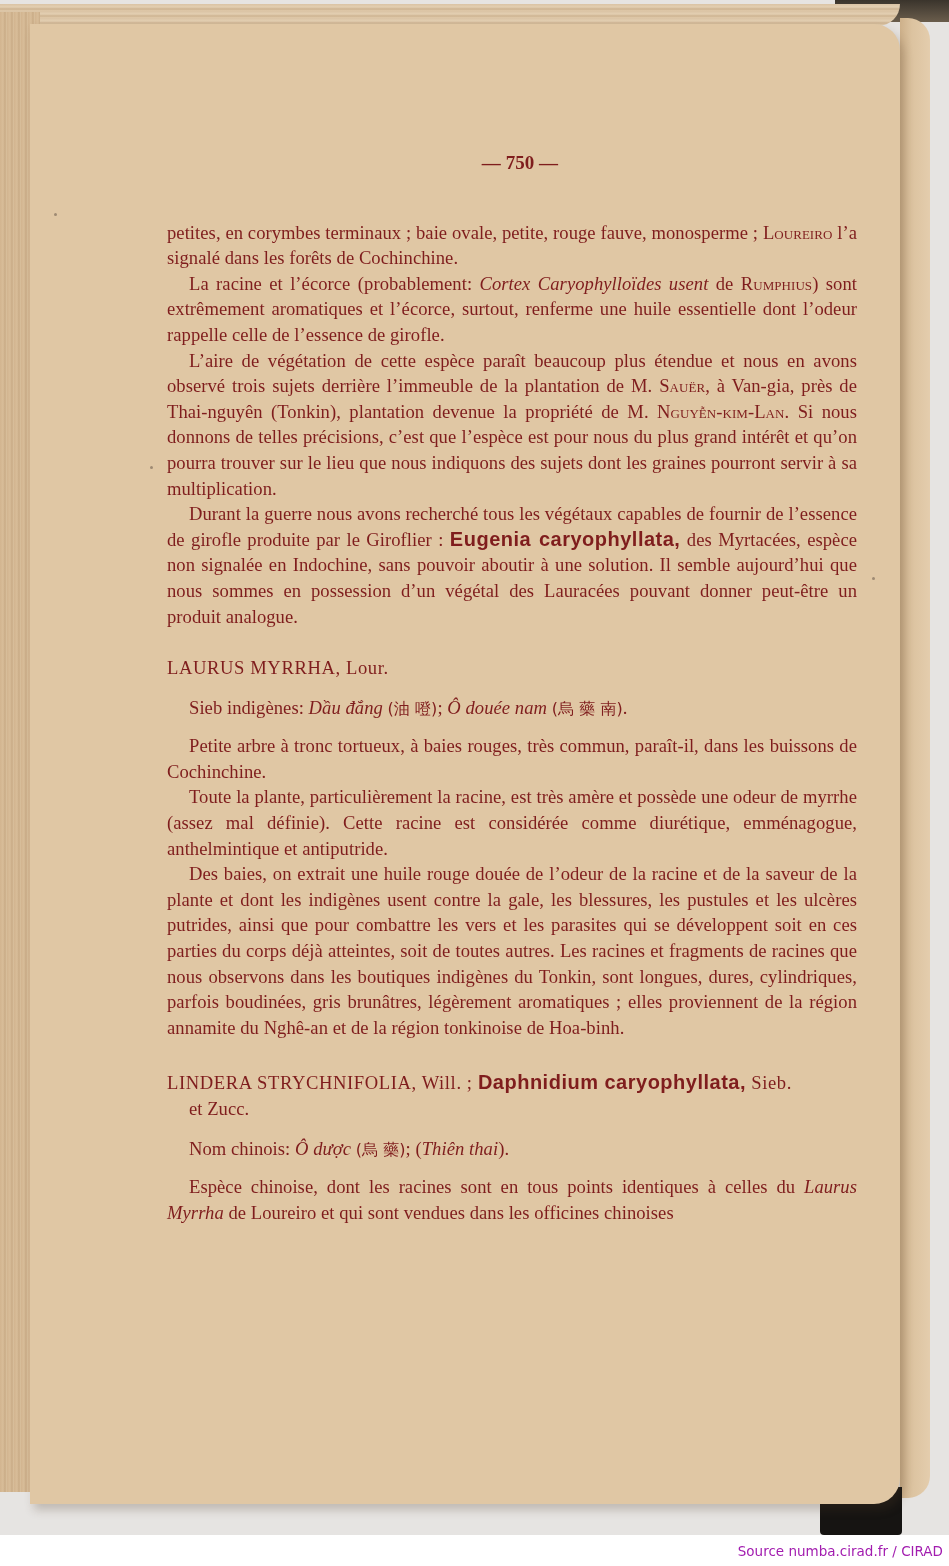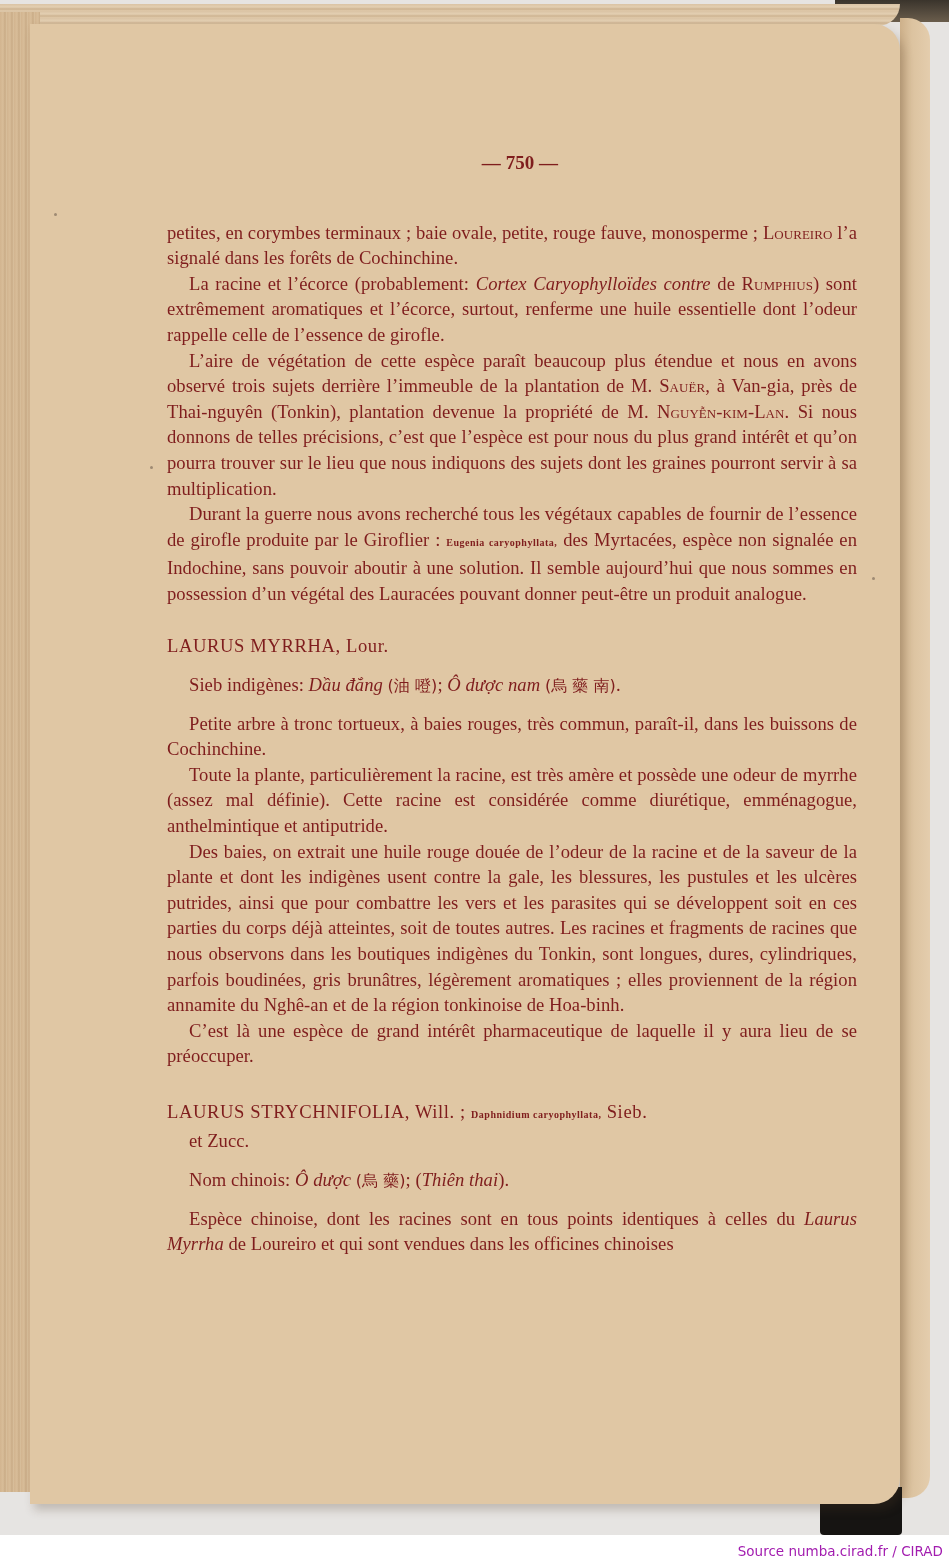--- a/index.html
+++ b/index.html
@@ -51,22 +51,22 @@
     }
     .page-number {
       text-align: center; font-weight: bold; font-size: 19px;
       margin-bottom: 32px; margin-left: 16px;
     }
     .para { text-align: justify; text-indent: 22px; margin: 0 0 0 0; }
     .para.noindent { text-indent: 0; margin-top: 44px; }
     .sc { font-variant: small-caps; }
     .it { font-style: italic; }
     .heavy {
-      font-family: Liberation Serif, serif; font-weight: bold;
-      font-size: 10px; letter-spacing: 0.5px;
+      font-family: Liberation Sans, sans-serif; font-weight: bold;
+      font-size: 20px; letter-spacing: 0.5px;
     }
     .heading { margin-top: 26px; text-indent: 0; letter-spacing: 0.6px; }
     .names { margin-top: 14px; text-indent: 22px; margin-bottom: 12px; }
     .heading-cont { text-indent: 22px; }
     .cjk { font-family: "DejaVu Sans", sans-serif; font-size: 16px; }
     .source-credit {
       position: absolute; right: 6px; top: 1543px;
       font-family: "DejaVu Sans", sans-serif; font-size: 13.5px; color: #a21caf;
     }
     .speck { position: absolute; width: 3px; height: 3px; border-radius: 50%; background: #9e8a73; }
@@ -88,44 +88,43 @@
 <span class="speck" style="left:872px; top:577px;"></span>
 
 <div class="text-block">
   <div class="page-number">— 750 —</div>
 
   <p class="para noindent">
     <span>petites, en corymbes terminaux ; baie ovale, petite, rouge fauve, monosperme ; </span><span class="sc">Loureiro</span><span> l’a signalé dans les forêts de Cochinchine.</span>
   </p>
 
   <p class="para">
-    <span>La racine et l’écorce (probablement: </span><span class="it">Cortex Caryophylloïdes contre</span><span> de </span><span class="sc">Rumphius</span><span>) sont extrêmement aromatiques et l’écorce, surtout, renferme une huile essentielle dont l’odeur rappelle celle de l’essence de girofle.</span>
+    <span>La racine et l’écorce (probablement: </span><span class="it">Cortex Caryophylloïdes usent</span><span> de </span><span class="sc">Rumphius</span><span>) sont extrêmement aromatiques et l’écorce, surtout, renferme une huile essentielle dont l’odeur rappelle celle de l’essence de girofle.</span>
   </p>
 
   <p class="para">
     <span>L’aire de végétation de cette espèce paraît beaucoup plus étendue et nous en avons observé trois sujets derrière l’immeuble de la plantation de M. </span><span class="sc">Sauër</span><span>, à Van-gia, près de Thai-nguyên (Tonkin), plantation devenue la propriété de M. </span><span class="sc">Nguyễn-kim-Lan</span><span>. Si nous donnons de telles précisions, c’est que l’espèce est pour nous du plus grand intérêt et qu’on pourra trouver sur le lieu que nous indiquons des sujets dont les graines pourront servir à sa multiplication.</span>
   </p>
 
   <p class="para">
     <span>Durant la guerre nous avons recherché tous les végétaux capables de fournir de l’essence de girofle produite par le Giroflier : </span><span class="heavy">Eugenia caryophyllata,</span><span> des Myrtacées, espèce non signalée en Indochine, sans pouvoir aboutir à une solution. Il semble aujourd’hui que nous sommes en possession d’un végétal des Lauracées pouvant donner peut-être un produit analogue.</span>
   </p>
 
   <p class="para heading" style="">LAURUS MYRRHA, Lour.</p>
 
   <p class="para names">
-    <span>Sieb indigènes: </span><span class="it">Dầu đắng</span> <span class="cjk">(油 噔)</span><span>; </span><span class="it">Ô dược nam</span> <span class="cjk">(烏 藥 南)</span><span>.</span>
+    <span>Sieb indigènes: </span><span class="it">Dầu đắng</span> <span class="cjk">(油 噔)</span><span>; </span><span class="it">Ô douée nam</span> <span class="cjk">(烏 藥 南)</span><span>.</span>
   </p>
 
   <p class="para">Petite arbre à tronc tortueux, à baies rouges, très commun, paraît-il, dans les buissons de Cochinchine.</p>
   <p class="para">Toute la plante, particulièrement la racine, est très amère et possède une odeur de myrrhe (assez mal définie). Cette racine est considérée comme diurétique, emménagogue, anthelmintique et antiputride.</p>
   <p class="para">Des baies, on extrait une huile rouge douée de l’odeur de la racine et de la saveur de la plante et dont les indigènes usent contre la gale, les blessures, les pustules et les ulcères putrides, ainsi que pour combattre les vers et les parasites qui se développent soit en ces parties du corps déjà atteintes, soit de toutes autres. Les racines et fragments de racines que nous observons dans les boutiques indigènes du Tonkin, sont longues, dures, cylindriques, parfois boudinées, gris brunâtres, légèrement aromatiques ; elles proviennent de la région annamite du Nghê-an et de la région tonkinoise de Hoa-binh.</p>
-  <p class="para">C’est là une espèce de grand intérêt pharmaceutique de laquelle il y aura lieu de se préoccuper.</p>
 
   <p class="para heading" style="margin-top:30px; margin-bottom:0;">
-    <span>LAURUS STRYCHNIFOLIA, Will. ; </span><span class="heavy">Daphnidium caryophyllata,</span><span> Sieb.</span>
+    <span>LINDERA STRYCHNIFOLIA, Will. ; </span><span class="heavy">Daphnidium caryophyllata,</span><span> Sieb.</span>
   </p>
   <p class="para heading-cont">et Zucc.</p>
 
   <p class="para names">
     <span>Nom chinois: </span><span class="it">Ô dược</span> <span class="cjk">(烏 藥)</span><span>; (</span><span class="it">Thiên thai</span><span>).</span>
   </p>
 
   <p class="para">
     <span>Espèce chinoise, dont les racines sont en tous points identiques à celles du </span><span class="it">Laurus Myrrha</span><span> de Loureiro et qui sont vendues dans les officines chinoises</span>
   </p>

